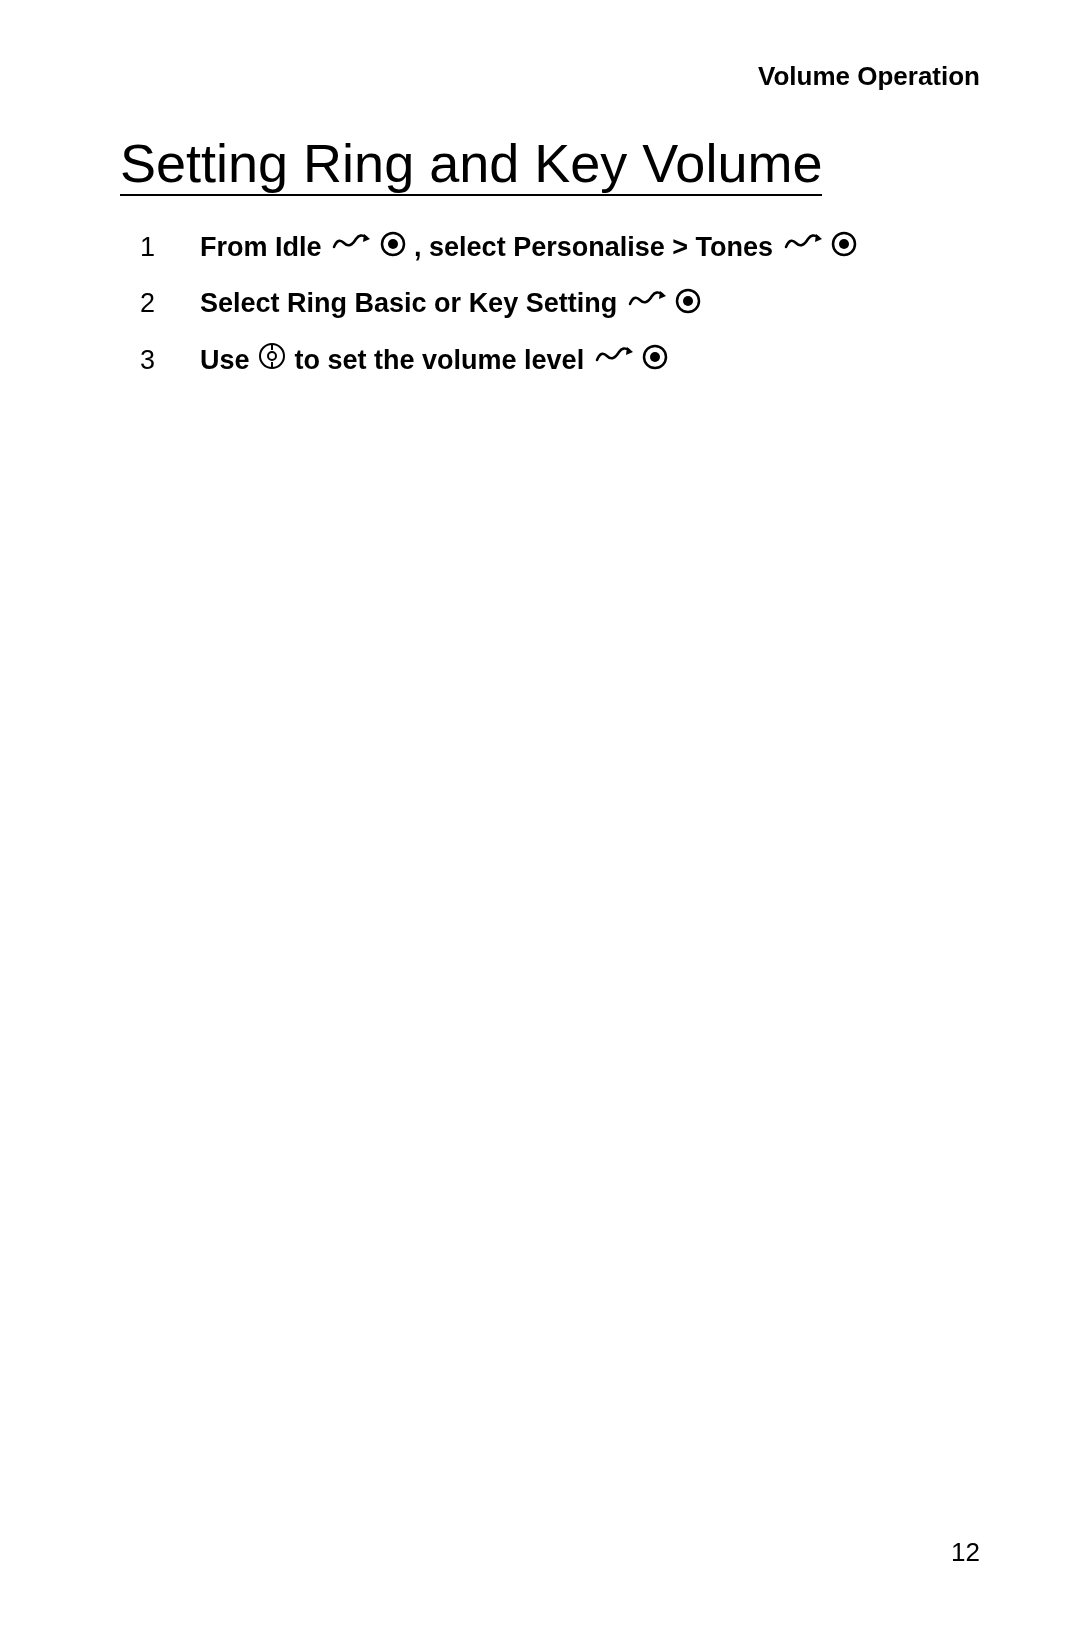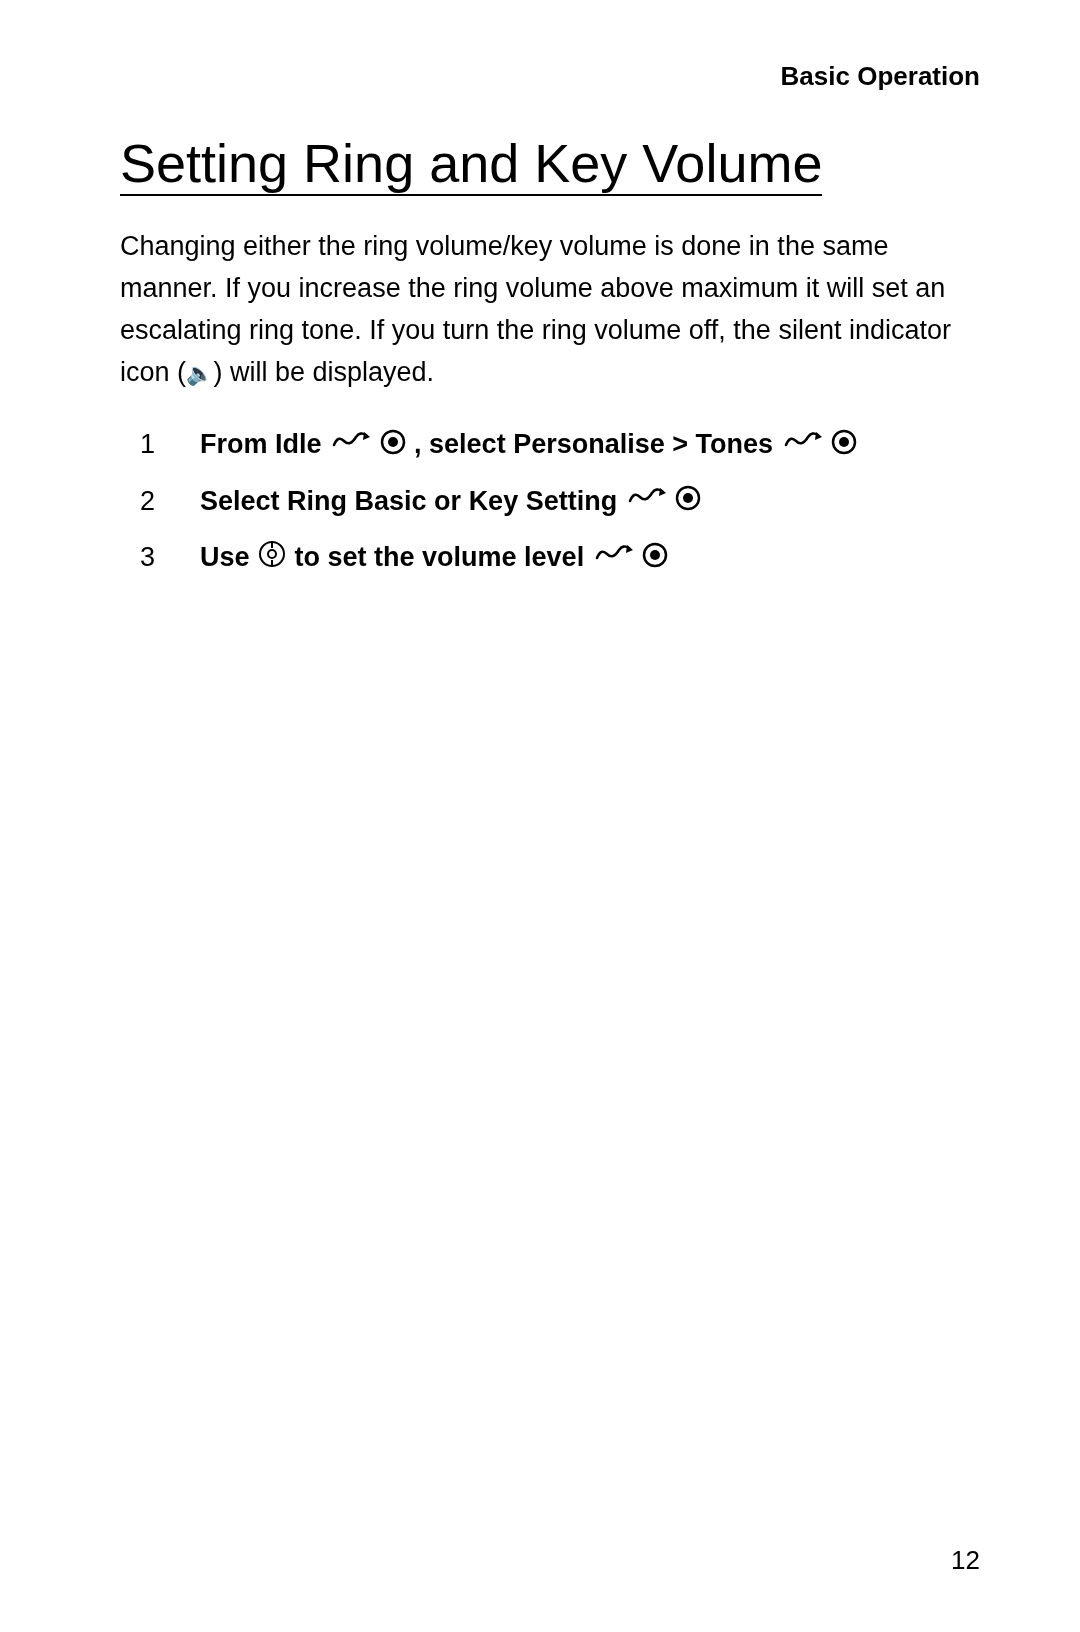--- a/index.html
+++ b/index.html
@@ -67,49 +67,43 @@
       font-size: 27px;
     }
 
     .step-content {
       flex: 1;
       font-weight: bold;
     }
 
     .page-number {
       position: absolute;
-      bottom: 56px;
+      bottom: 64px;
       right: 100px;
       font-size: 26px;
     }
 
     
     .inline-icon {
       display: inline-block;
       vertical-align: middle;
       margin: 0 1px;
     }
   </style>
 </head>
 <body>
 
 <div class="page-container">
 
   <div class="header-section">
-    <span class="header-title">Basic Operation</span>
+    <span class="header-title">Volume Operation</span>
   </div>
 
   <h1 class="page-title">Setting Ring and Key Volume</h1>
 
-  <p class="intro-text">
-    Changing either the ring volume/key volume is done in the same manner. If
-    you increase the ring volume above maximum it will set an escalating ring
-    tone. If you turn the ring volume off, the silent indicator icon (<span style="font-size:22px;">🔈</span>) will be
-    displayed.
-  </p>
 
   <ol class="steps-list">
 
     <li>
       <span class="step-number">1</span>
       <span class="step-content">
         From <strong>Idle</strong>
         
         <span class="inline-icon">
           <svg width="40" height="28" viewBox="0 0 40 28">

